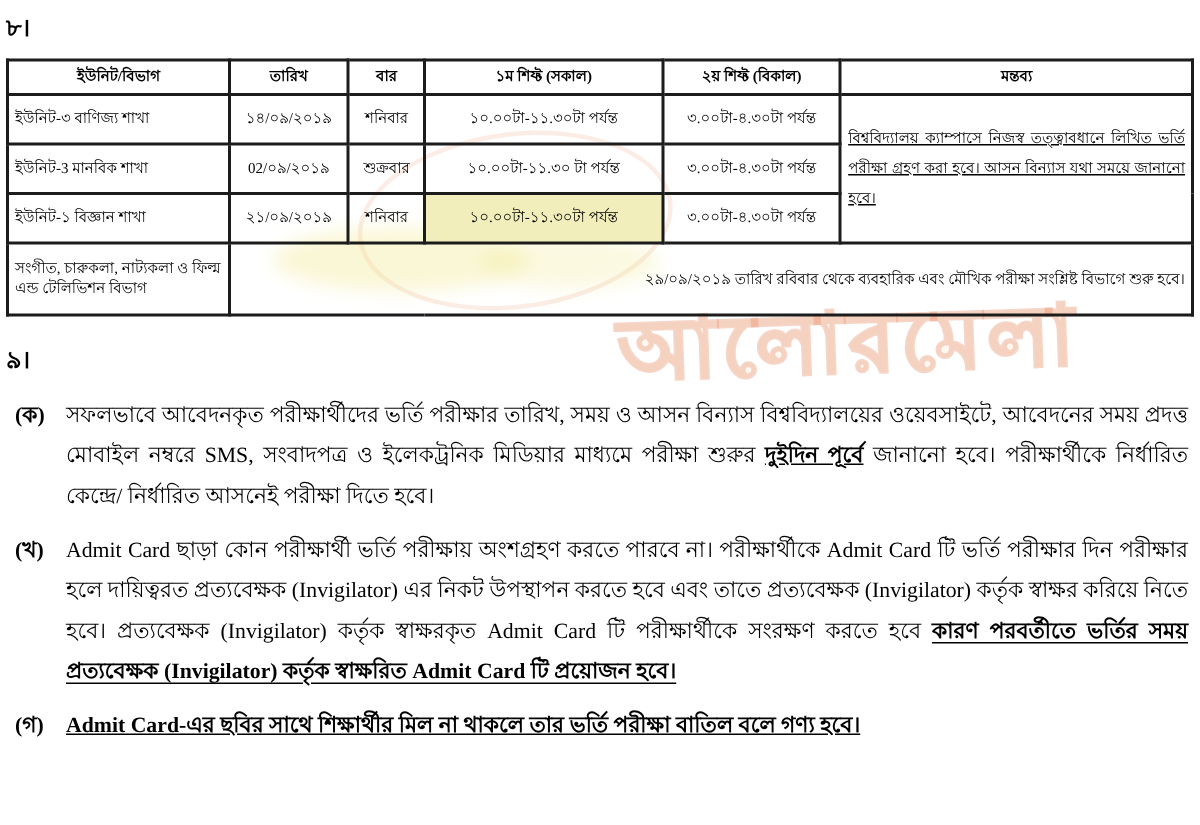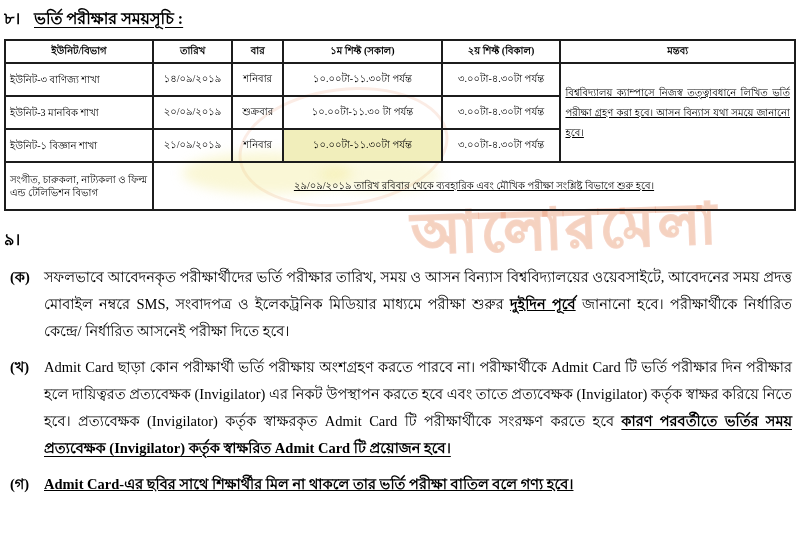--- a/index.html
+++ b/index.html
@@ -43,21 +43,21 @@
     border:2px solid #1c1c1c;font-size:10px;padding:1px 4px;
     vertical-align:middle;overflow:hidden;
   }
   table.sched th{font-weight:bold;text-align:center;height:19px;}
   table.sched td{height:29px;}
   .col-unit{width:142px;} .col-date{width:76px;} .col-day{width:49px;}
   .col-s1{width:152px;} .col-s2{width:114px;} .col-rem{width:225px;}
   td.t-unit{text-align:left;padding-left:6px;line-height:1.35;}
   td.t-center{text-align:center;}
   td.t-remarks{text-align:justify;padding:4px 7px;line-height:2.0;vertical-align:middle;text-decoration:underline;}
-  td.t-lastnote{text-align:center;text-decoration:underline;}
+  td.t-lastnote{text-align:right;}
   tr.last-row td{height:44px;}
 
   .sec9{margin-top:16px;}
   .items{margin-top:10px;}
   .item{display:flex;margin-bottom:9px;font-size:14.5px;line-height:1.86;}
   .ilabel{width:34px;flex:none;font-weight:bold;padding-left:6px;}
   .itext{flex:1;text-align:justify;padding-right:4px;}
   .b{font-weight:bold;text-decoration:underline;}
   .bu{font-weight:bold;text-decoration:underline;text-underline-offset:3px;}
 </style>
@@ -68,21 +68,20 @@
   <div class="wm-circle"></div>
   <div class="wm-blob"></div>
   <div class="wm-blob2"></div>
   <div class="wm-text">আলোরমেলা</div>
 </div>
 
 <div class="page">
 
   <div class="sec-head">
     <span class="sec-num">৮।</span>
-    <span class="sec-title">ভর্তি পরীক্ষার সময়সূচি :</span>
   </div>
 
   <table class="sched">
     <colgroup>
       <col class="col-unit">
         <col class="col-date">
         <col class="col-day">
       <col class="col-s1">
         <col class="col-s2">
         <col class="col-rem">
@@ -99,21 +98,21 @@
       <tr>
         <td class="t-unit">ইউনিট-৩ বাণিজ্য শাখা</td>
         <td class="t-center">১৪/০৯/২০১৯</td>
         <td class="t-center">শনিবার</td>
         <td class="t-center">১০.০০টা-১১.৩০টা পর্যন্ত</td>
         <td class="t-center">৩.০০টা-৪.৩০টা পর্যন্ত</td>
         <td class="t-remarks" rowspan="3">বিশ্ববিদ্যালয় ক্যাম্পাসে নিজস্ব তত্ত্বাবধানে লিখিত ভর্তি পরীক্ষা গ্রহণ করা হবে। আসন বিন্যাস যথা সময়ে জানানো হবে।</td>
       </tr>
       <tr>
         <td class="t-unit">ইউনিট-3 মানবিক শাখা</td>
-        <td class="t-center">২০/০৯/২০১৯</td>
+        <td class="t-center">02/০৯/২০১৯</td>
         <td class="t-center">শুক্রবার</td>
         <td class="t-center">১০.০০টা-১১.৩০ টা পর্যন্ত</td>
         <td class="t-center">৩.০০টা-৪.৩০টা পর্যন্ত</td>
       </tr>
       <tr>
         <td class="t-unit">ইউনিট-১ বিজ্ঞান শাখা</td>
         <td class="t-center">২১/০৯/২০১৯</td>
         <td class="t-center">শনিবার</td>
         <td class="t-center" style="background: rgb(241, 238, 187);">১০.০০টা-১১.৩০টা পর্যন্ত</td>
         <td class="t-center">৩.০০টা-৪.৩০টা পর্যন্ত</td>

